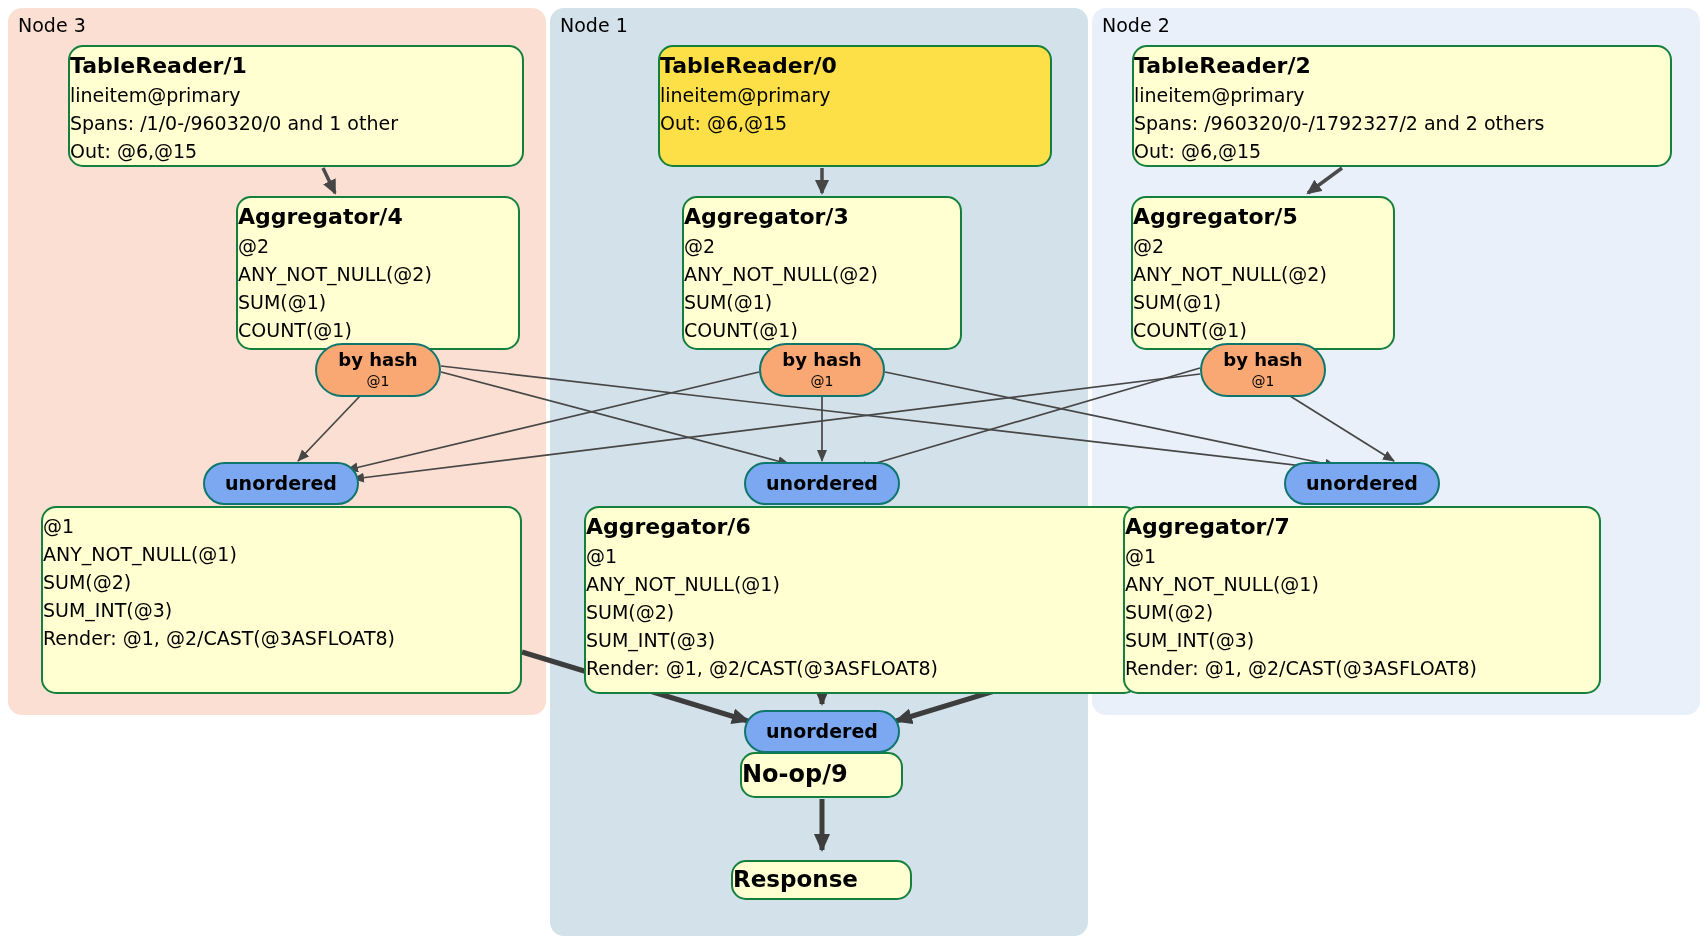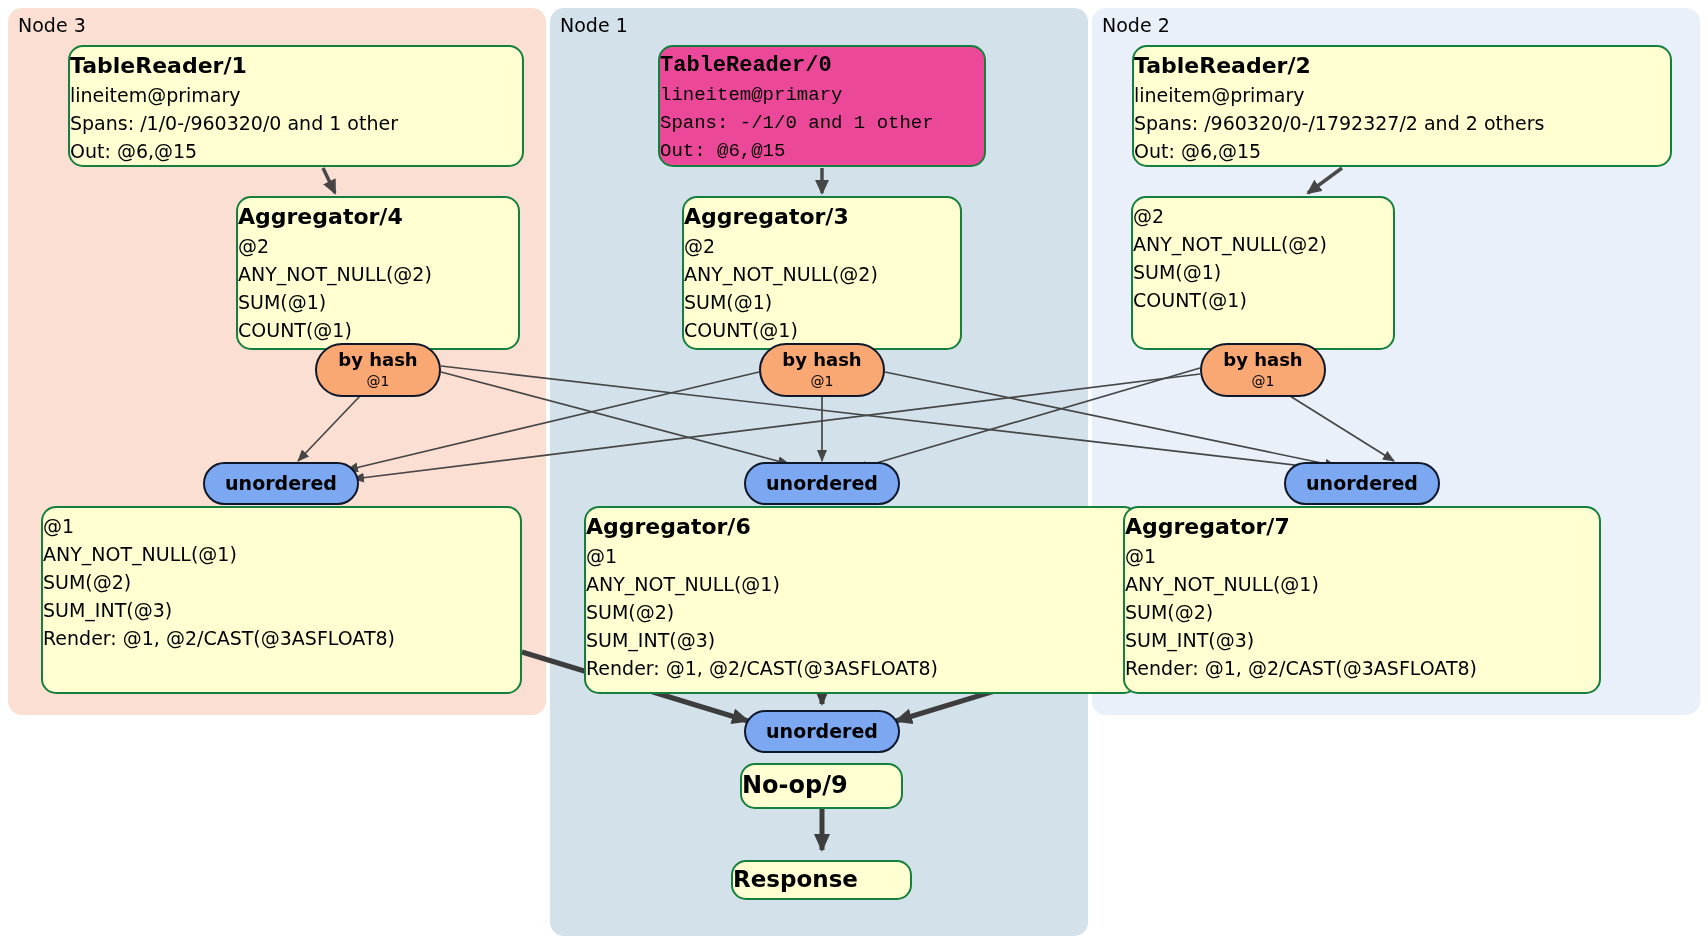--- a/index.html
+++ b/index.html
@@ -11,21 +11,21 @@
   .region-label{position:absolute;left:10px;top:6px;font-size:19px;color:#000;white-space:nowrap;}
   #edges{position:absolute;left:0;top:0;z-index:2;}
   .proc{
     position:absolute;z-index:3;background:#ffffd2;
     border:2px solid #15803d;border-radius:15px;
     text-align:left;box-sizing:border-box;padding-top:4px;
   }
   .proc .title{font-weight:bold;font-size:22px;line-height:30px;white-space:nowrap;}
   .proc .line{font-size:19px;line-height:28px;white-space:nowrap;}
   .pill{
-    position:absolute;z-index:4;border:2px solid #0f172a;border-radius:999px;
+    position:absolute;z-index:4;border:2px solid #0f766e;border-radius:999px;
     text-align:center;box-sizing:border-box;
   }
   .pill.hash{padding-top:3px;}
   .pill.hash .t1{font-weight:bold;font-size:18px;line-height:24px;}
   .pill.hash .t2{font-size:14px;line-height:19px;}
   .pill.sync .t1{font-weight:bold;font-size:19px;line-height:39px;border-radius:19px;}
   .proc.small{padding-top:0;}
   .proc.small .title{font-size:24px;line-height:41px;}
   .proc.resp .title{font-size:23px;line-height:35px;}
 </style>
@@ -79,24 +79,23 @@
       <line x1="822" y1="799" x2="822" y2="850" marker-end="url(#arrThick)"></line>
     </g>
   </svg>
 
   <div class="proc" style="left: 68px; top: 45px; width: 456px; height: 122px; background-color: rgb(255, 255, 210);">
     <div class="title">TableReader/1</div>
     <div class="line">lineitem@primary</div>
     <div class="line">Spans: /1/0-/960320/0 and 1 other</div>
     <div class="line">Out: @6,@15</div>
   </div>
-  <div class="proc" style="left: 658px; top: 45px; width: 328px; height: 122px; background-color: #ec4899; font-family: Liberation Mono, monospace;">
+  <div class="proc" style="left: 658px; top: 45px; width: 394px; height: 122px; background-color: #fde047;">
     <div class="title">TableReader/0</div>
     <div class="line">lineitem@primary</div>
-    <div class="line">Spans: -/1/0 and 1 other</div>
     <div class="line">Out: @6,@15</div>
   </div>
   <div class="proc" style="left: 1132px; top: 45px; width: 540px; height: 122px; background-color: rgb(255, 255, 210);">
     <div class="title">TableReader/2</div>
     <div class="line">lineitem@primary</div>
     <div class="line">Spans: /960320/0-/1792327/2 and 2 others</div>
     <div class="line">Out: @6,@15</div>
   </div>
 
   <div class="proc" style="left: 236px; top: 196px; width: 284px; height: 154px; background-color: rgb(255, 255, 210);">
@@ -107,20 +106,21 @@
     <div class="line">COUNT(@1)</div>
   </div>
   <div class="proc" style="left: 682px; top: 196px; width: 280px; height: 154px; background-color: rgb(255, 255, 210);">
     <div class="title">Aggregator/3</div>
     <div class="line">@2</div>
     <div class="line">ANY_NOT_NULL(@2)</div>
     <div class="line">SUM(@1)</div>
     <div class="line">COUNT(@1)</div>
   </div>
   <div class="proc" style="left: 1131px; top: 196px; width: 264px; height: 154px; background-color: rgb(255, 255, 210);">
+    <div class="title">Aggregator/5</div>
     <div class="line">@2</div>
     <div class="line">ANY_NOT_NULL(@2)</div>
     <div class="line">SUM(@1)</div>
     <div class="line">COUNT(@1)</div>
   </div>
 
   <div class="pill hash" style="left: 315px; top: 343px; width: 126px; height: 54px; background-color: rgb(249, 168, 116);">
     <div class="t1">by hash</div>
     <div class="t2">@1</div>
   </div>
@@ -163,20 +163,20 @@
     <div class="line">@1</div>
     <div class="line">ANY_NOT_NULL(@1)</div>
     <div class="line">SUM(@2)</div>
     <div class="line">SUM_INT(@3)</div>
     <div class="line">Render: @1, @2/CAST(@3ASFLOAT8)</div>
   </div>
 
   <div class="pill sync" style="left: 744px; top: 710px; width: 156px; height: 43px; background-color: rgb(123, 168, 240);">
     <div class="t1">unordered</div>
   </div>
-  <div class="proc small" style="left: 740px; top: 752px; width: 163px; height: 46px; background-color: rgb(255, 255, 210); margin-top: 11px;">
+  <div class="proc small" style="left: 740px; top: 752px; width: 163px; height: 46px; background-color: rgb(255, 255, 210);">
     <div class="title">No-op/9</div>
   </div>
   <div class="proc small resp" style="left: 731px; top: 860px; width: 181px; height: 40px; background-color: rgb(255, 255, 210);">
     <div class="title">Response</div>
   </div>
 
 </div>
 
 </body></html>

